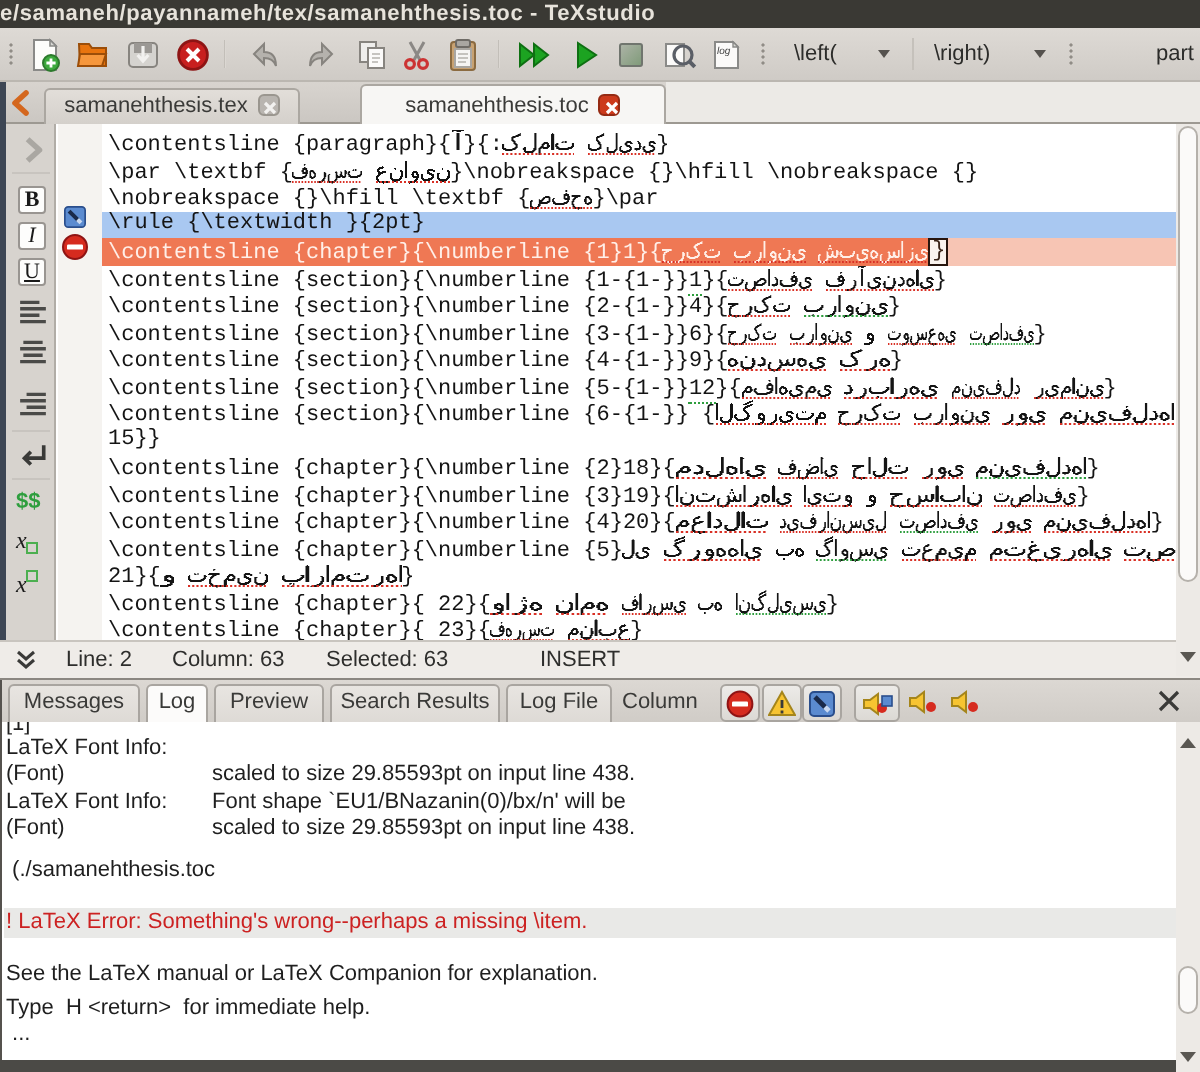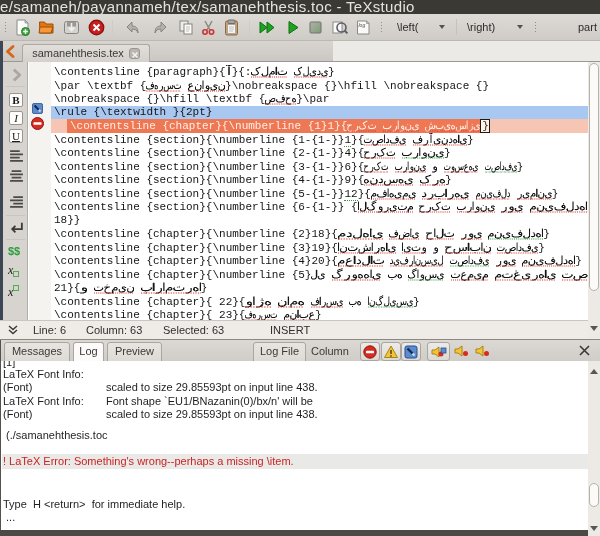--- a/index.html
+++ b/index.html
@@ -1,17 +1,17 @@
 <!DOCTYPE html>
 <html><head><meta charset="utf-8"><style>
 *{margin:0;padding:0;box-sizing:border-box}
 html,body{width:600px;height:536px;overflow:hidden}
 body{font-family:"Liberation Sans",sans-serif;position:relative;background:#fff}
 
-#title{position:absolute;left:0;top:0;width:600px;height:14px;background:#3A3934;color:#E7E3DB;font-weight:normal;font-size:15px;line-height:14px;white-space:nowrap;letter-spacing:0.32px}
+#title{position:absolute;left:0;top:0;width:600px;height:14px;background:#3A3934;color:#E7E3DB;font-weight:bold;font-size:11px;line-height:14px;white-space:nowrap;letter-spacing:0.32px}
 
 #tbar{position:absolute;left:0;top:14px;width:600px;height:27px;background:linear-gradient(#DEDAD5,#CFCBC6);border-bottom:1px solid #BBB7B1}
 .ti{position:absolute;top:5px;height:17px}
 .grip{position:absolute;top:7px;width:3px;height:12px;background-image:radial-gradient(circle,#908C86 35%,transparent 40%);background-size:3px 3px}
 .tsep{position:absolute;top:6px;width:1px;height:14px;background:linear-gradient(90deg,#b6b2ac,#e8e4df)}
 .combo{position:absolute;top:3px;font-size:11px;color:#2c2c2a;line-height:20px}
 .carr{position:absolute;top:11px;width:0;height:0;border:3.5px solid transparent;border-top:4px solid #55524e}
 
 #tabbar{position:absolute;left:0;top:41px;width:600px;height:21px;background:linear-gradient(#D8D4CF,#CBC7C2);border-bottom:1px solid #9D9992}
 #tabbar .right{position:absolute;right:0;top:0;width:267px;height:20px;background:#ECEAE6}
@@ -20,21 +20,21 @@
 .tab.active{background:#F7F6F4;z-index:2}
 .tclose{display:inline-block;width:11px;height:11px;border-radius:3px;margin-left:5px;vertical-align:-2px;position:relative}
 .tclose svg{position:absolute;left:1.5px;top:1.5px}
 
 #navy{position:absolute;left:0;top:41px;width:3px;height:298px;background:#3D4654}
 #sidebar{position:absolute;left:3px;top:62px;width:25px;height:258px;background:#D7D3CE;border-right:1px solid #B1ADA7}
 #markpanel{position:absolute;left:29px;top:62px;width:22px;height:258px;background:#F5F3F0}
 #editor{position:absolute;left:51px;top:62px;width:537px;height:258px;background:#fff;overflow:hidden}
 .ln{position:absolute;left:0;width:537px;height:13.5px;font-family:"Liberation Mono",monospace;font-size:11px;line-height:13.5px;white-space:pre;color:#141414;padding-left:3px}
 .ln.sel{background:#A9C8F1}
-.ln.err{color:#FFEFE8;background:#F7C5B4;padding-left:16px}
+.ln.err{color:#FFEFE8;background:#F7C5B4;padding-left:0}
 .ln.err .strong{display:inline-block;background:#EF7854;padding-left:3px;height:13.5px}
 .ln .pw{vertical-align:-3px}
 .ln u{text-decoration:none;border-bottom:1px dotted #2E9E3E}
 .cbx{display:inline-block;width:10px;height:13.5px;border:1px solid #27150E;background:#FAF3EE;color:#3A2418;line-height:12px;text-align:center;vertical-align:top}
 
 #esb{position:absolute;left:588px;top:62px;width:12px;height:276px;background:#EDEAE6;z-index:5}
 #esb .slider{position:absolute;left:1px;top:1px;width:10px;height:228px;background:#FBFAF9;border:1px solid #B5B1AB;border-radius:5px}
 #esb .dn{position:absolute;left:2px;top:264px;width:0;height:0;border:4px solid transparent;border-top:5px solid #5a5752}
 
 #status{position:absolute;left:0;top:320px;width:600px;height:19px;background:#EFECE8;border-top:1px solid #C9C5BF;font-size:11px;color:#2E2E2C}
@@ -142,20 +142,23 @@
 <div class="combo" style="left:578px">part</div>
 </div>
 
 <div id="tabbar">
 <div class="right"></div>
 <svg style="position:absolute;left:4px;top:4px" width="12" height="13" viewBox="0 0 12 13">
       <path d="M9 1.5L3.5 6.5 9 11.5" fill="none" stroke="#D4671E" stroke-width="2.8" stroke-linecap="round" stroke-linejoin="round"></path>
     </svg>
 <div class="tab inactive" style="left:22px;width:128px">samanehthesis.tex<span class="tclose" style="background:#B9B5B0;border:1px solid #9A968F"><svg width="8" height="8" viewBox="0 0 8 8">
           <path d="M1.5 1.5l5 5M6.5 1.5l-5 5" stroke="#F2F1EF" stroke-width="1.6"></path>
+        </svg></span></div>
+<div class="tab active" style="left:180px;width:153px">samanehthesis.toc<span class="tclose" style="background:#CC3A1C;border:1px solid #952A13"><svg width="8" height="8" viewBox="0 0 8 8">
+          <path d="M1.5 1.5l5 5M6.5 1.5l-5 5" stroke="#fff" stroke-width="1.6"></path>
         </svg></span></div>
 </div>
 
 <div id="navy"></div>
 <div id="sidebar">
 <svg class="sbico" style="top:6px;left:6px" width="13" height="13" viewBox="0 0 13 13">
       <path d="M4 1.5l5.5 5L4 11.5" fill="none" stroke="#AAA7A2" stroke-width="2.6" stroke-linejoin="round"></path>
     </svg>
 <div style="position:absolute;left:3px;top:24px;width:19px;height:1px;background:#C8C4BF"></div>
 <div class="sbbtn" style="top:31px;font-weight:bold">B</div>
@@ -281,21 +284,21 @@
       </svg> <svg class="pw" width="38" height="13" viewBox="0 0 78 26" preserveAspectRatio="none">
         <path fill="currentColor" d="M32 3h2v1h-2zM32 4h2v1h-2zM32 5h2v1h-2zM32 6h2v1h-2zM32 7h2v1h-2zM32 8h2v1h-2zM32 9h2v1h-2zM32 10h2v1h-2zM53 10h2v1h-2zM32 11h2v1h-2zM53 11h1v1h-1zM71 11h5v1h-5zM32 12h2v1h-2zM58 12h3v1h-3zM70 12h7v1h-7zM1 13h1v1h-1zM16 13h2v1h-2zM32 13h2v1h-2zM41 13h3v1h-3zM59 13h2v1h-2zM70 13h2v1h-2zM75 13h3v1h-3zM0 14h2v1h-2zM16 14h2v1h-2zM28 14h2v1h-2zM32 14h2v1h-2zM40 14h5v1h-5zM59 14h2v1h-2zM70 14h2v1h-2zM0 15h2v1h-2zM15 15h3v1h-3zM28 15h2v1h-2zM32 15h2v1h-2zM39 15h3v1h-3zM43 15h3v1h-3zM49 15h2v1h-2zM59 15h2v1h-2zM70 15h5v1h-5zM0 16h2v1h-2zM14 16h3v1h-3zM28 16h2v1h-2zM32 16h2v1h-2zM39 16h2v1h-2zM44 16h2v1h-2zM48 16h3v1h-3zM59 16h3v1h-3zM64 16h2v1h-2zM72 16h4v1h-4zM0 17h3v1h-3zM12 17h5v1h-5zM28 17h2v1h-2zM32 17h2v1h-2zM39 17h3v1h-3zM44 17h2v1h-2zM48 17h2v1h-2zM59 17h2v1h-2zM63 17h3v1h-3zM74 17h3v1h-3zM1 18h14v1h-14zM28 18h2v1h-2zM32 18h2v1h-2zM40 18h6v1h-6zM48 18h2v1h-2zM59 18h2v1h-2zM63 18h2v1h-2zM75 18h2v1h-2zM2 19h11v1h-11zM27 19h3v1h-3zM32 19h2v1h-2zM41 19h5v1h-5zM48 19h3v1h-3zM58 19h3v1h-3zM63 19h3v1h-3zM74 19h3v1h-3zM27 20h2v1h-2zM44 20h2v1h-2zM49 20h2v1h-2zM57 20h3v1h-3zM64 20h3v1h-3zM71 20h5v1h-5zM26 21h3v1h-3zM43 21h3v1h-3zM49 21h11v1h-11zM64 21h11v1h-11zM8 22h1v1h-1zM24 22h4v1h-4zM42 22h3v1h-3zM50 22h8v1h-8zM66 22h6v1h-6zM7 23h2v1h-2zM20 23h7v1h-7zM36 23h8v1h-8zM53 23h3v1h-3zM20 24h5v1h-5zM36 24h6v1h-6zM37 25h1v1h-1z"></path>
         <path fill="#D93025" d="M0 23h2v2h-2zM4 23h2v2h-2zM8 23h2v2h-2zM12 23h2v2h-2zM16 23h2v2h-2zM20 23h2v2h-2zM24 23h2v2h-2zM28 23h2v2h-2zM32 23h2v2h-2zM36 23h2v2h-2zM40 23h2v2h-2zM44 23h2v2h-2zM48 23h2v2h-2zM52 23h2v2h-2zM56 23h2v2h-2zM60 23h2v2h-2zM64 23h2v2h-2zM68 23h2v2h-2zM72 23h2v2h-2zM76 23h2v2h-2z"></path>
       </svg> <svg class="pw" width="22" height="13" viewBox="0 0 39 26" preserveAspectRatio="none">
         <path fill="currentColor" d="M32 11h5v1h-5zM31 12h7v1h-7zM17 13h4v1h-4zM31 13h2v1h-2zM36 13h3v1h-3zM8 14h2v1h-2zM16 14h6v1h-6zM31 14h2v1h-2zM8 15h2v1h-2zM15 15h3v1h-3zM19 15h3v1h-3zM31 15h5v1h-5zM8 16h2v1h-2zM15 16h3v1h-3zM20 16h2v1h-2zM25 16h2v1h-2zM33 16h4v1h-4zM8 17h2v1h-2zM15 17h3v1h-3zM20 17h3v1h-3zM24 17h3v1h-3zM35 17h3v1h-3zM8 18h2v1h-2zM16 18h7v1h-7zM24 18h2v1h-2zM36 18h2v1h-2zM8 19h2v1h-2zM17 19h5v1h-5zM24 19h3v1h-3zM35 19h3v1h-3zM7 20h3v1h-3zM20 20h2v1h-2zM25 20h3v1h-3zM32 20h5v1h-5zM6 21h3v1h-3zM19 21h3v1h-3zM25 21h11v1h-11zM4 22h4v1h-4zM18 22h3v1h-3zM27 22h6v1h-6zM0 23h7v1h-7zM13 23h7v1h-7zM0 24h5v1h-5zM12 24h7v1h-7zM13 25h1v1h-1z"></path>
         <path fill="#D93025" d="M0 23h2v2h-2zM4 23h2v2h-2zM8 23h2v2h-2zM12 23h2v2h-2zM16 23h2v2h-2zM20 23h2v2h-2zM24 23h2v2h-2zM28 23h2v2h-2zM32 23h2v2h-2zM36 23h2v2h-2z"></path>
       </svg> <svg class="pw" width="57" height="13" viewBox="0 0 102 26" preserveAspectRatio="none">
         <path fill="currentColor" d="M76 3h2v1h-2zM100 3h2v1h-2zM76 4h2v1h-2zM100 4h2v1h-2zM76 5h2v1h-2zM100 5h2v1h-2zM59 6h2v1h-2zM76 6h2v1h-2zM100 6h2v1h-2zM59 7h1v1h-1zM76 7h2v1h-2zM100 7h2v1h-2zM76 8h2v1h-2zM100 8h2v1h-2zM59 9h2v1h-2zM76 9h2v1h-2zM100 9h2v1h-2zM17 10h2v1h-2zM57 10h5v1h-5zM76 10h2v1h-2zM100 10h2v1h-2zM17 11h2v1h-2zM35 11h5v1h-5zM57 11h6v1h-6zM76 11h2v1h-2zM83 11h3v1h-3zM100 11h2v1h-2zM5 12h4v1h-4zM23 12h2v1h-2zM34 12h7v1h-7zM56 12h3v1h-3zM61 12h2v1h-2zM76 12h2v1h-2zM84 12h2v1h-2zM91 12h4v1h-4zM100 12h2v1h-2zM4 13h6v1h-6zM23 13h2v1h-2zM34 13h2v1h-2zM39 13h3v1h-3zM56 13h3v1h-3zM61 13h3v1h-3zM76 13h2v1h-2zM85 13h2v1h-2zM90 13h6v1h-6zM100 13h2v1h-2zM3 14h3v1h-3zM8 14h2v1h-2zM23 14h2v1h-2zM34 14h2v1h-2zM44 14h2v1h-2zM57 14h7v1h-7zM76 14h2v1h-2zM85 14h2v1h-2zM90 14h2v1h-2zM94 14h3v1h-3zM100 14h2v1h-2zM3 15h2v1h-2zM8 15h3v1h-3zM13 15h2v1h-2zM23 15h3v1h-3zM34 15h5v1h-5zM44 15h2v1h-2zM57 15h6v1h-6zM76 15h2v1h-2zM85 15h3v1h-3zM89 15h3v1h-3zM95 15h3v1h-3zM100 15h2v1h-2zM2 16h3v1h-3zM8 16h3v1h-3zM13 16h2v1h-2zM23 16h3v1h-3zM28 16h2v1h-2zM36 16h4v1h-4zM44 16h2v1h-2zM61 16h2v1h-2zM76 16h2v1h-2zM85 16h3v1h-3zM89 16h3v1h-3zM96 16h2v1h-2zM100 16h2v1h-2zM1 17h9v1h-9zM12 17h3v1h-3zM23 17h3v1h-3zM27 17h3v1h-3zM38 17h3v1h-3zM44 17h2v1h-2zM60 17h3v1h-3zM66 17h2v1h-2zM76 17h2v1h-2zM85 17h2v1h-2zM89 17h3v1h-3zM96 17h2v1h-2zM100 17h2v1h-2zM0 18h3v1h-3zM4 18h5v1h-5zM12 18h3v1h-3zM23 18h2v1h-2zM27 18h2v1h-2zM39 18h2v1h-2zM44 18h4v1h-4zM57 18h5v1h-5zM65 18h3v1h-3zM75 18h3v1h-3zM80 18h7v1h-7zM90 18h2v1h-2zM94 18h4v1h-4zM100 18h2v1h-2zM0 19h2v1h-2zM13 19h2v1h-2zM22 19h3v1h-3zM27 19h3v1h-3zM38 19h3v1h-3zM45 19h16v1h-16zM65 19h3v1h-3zM75 19h3v1h-3zM80 19h6v1h-6zM90 19h7v1h-7zM100 19h2v1h-2zM0 20h2v1h-2zM13 20h2v1h-2zM22 20h2v1h-2zM28 20h3v1h-3zM35 20h5v1h-5zM47 20h11v1h-11zM66 20h2v1h-2zM74 20h3v1h-3zM82 20h1v1h-1zM92 20h3v1h-3zM0 21h2v1h-2zM13 21h11v1h-11zM28 21h11v1h-11zM66 21h10v1h-10zM0 22h2v1h-2zM15 22h8v1h-8zM30 22h6v1h-6zM67 22h8v1h-8zM0 23h2v1h-2zM17 23h3v1h-3zM0 24h2v1h-2z"></path>
         <path fill="#D93025" d="M0 23h2v2h-2zM4 23h2v2h-2zM8 23h2v2h-2zM12 23h2v2h-2zM16 23h2v2h-2zM20 23h2v2h-2zM24 23h2v2h-2zM28 23h2v2h-2zM32 23h2v2h-2zM36 23h2v2h-2zM40 23h2v2h-2zM44 23h2v2h-2zM48 23h2v2h-2zM52 23h2v2h-2zM56 23h2v2h-2zM60 23h2v2h-2zM64 23h2v2h-2zM68 23h2v2h-2zM72 23h2v2h-2zM76 23h2v2h-2zM80 23h2v2h-2zM84 23h2v2h-2zM88 23h2v2h-2zM92 23h2v2h-2zM96 23h2v2h-2zM100 23h2v2h-2z"></path>
       </svg>}</div>
-<div class="ln " style="top:151.50px">18}}</div>
+<div class="ln " style="top:151.50px">15}}</div>
 <div class="ln " style="top:165.00px">\contentsline {chapter}{\numberline {2}18}{<svg class="pw" width="45" height="13" viewBox="0 0 66 26" preserveAspectRatio="none">
         <path fill="currentColor" d="M33 3h2v1h-2zM47 3h2v1h-2zM33 4h2v1h-2zM47 4h3v1h-3zM33 5h2v1h-2zM47 5h2v1h-2zM33 6h2v1h-2zM47 6h2v1h-2zM33 7h2v1h-2zM47 7h2v1h-2zM33 8h2v1h-2zM47 8h2v1h-2zM33 9h2v1h-2zM47 9h2v1h-2zM33 10h2v1h-2zM47 10h2v1h-2zM15 11h3v1h-3zM33 11h2v1h-2zM47 11h2v1h-2zM59 11h5v1h-5zM5 12h4v1h-4zM16 12h3v1h-3zM33 12h2v1h-2zM38 12h4v1h-4zM47 12h2v1h-2zM58 12h7v1h-7zM4 13h6v1h-6zM17 13h3v1h-3zM33 13h2v1h-2zM37 13h7v1h-7zM47 13h2v1h-2zM58 13h2v1h-2zM63 13h3v1h-3zM3 14h3v1h-3zM8 14h2v1h-2zM18 14h2v1h-2zM33 14h2v1h-2zM37 14h2v1h-2zM41 14h4v1h-4zM47 14h2v1h-2zM58 14h2v1h-2zM3 15h2v1h-2zM8 15h3v1h-3zM18 15h2v1h-2zM33 15h2v1h-2zM37 15h2v1h-2zM43 15h2v1h-2zM47 15h2v1h-2zM58 15h5v1h-5zM2 16h3v1h-3zM8 16h3v1h-3zM18 16h2v1h-2zM33 16h2v1h-2zM37 16h2v1h-2zM43 16h2v1h-2zM47 16h2v1h-2zM52 16h2v1h-2zM60 16h4v1h-4zM1 17h9v1h-9zM17 17h3v1h-3zM22 17h3v1h-3zM32 17h3v1h-3zM37 17h2v1h-2zM43 17h2v1h-2zM47 17h2v1h-2zM51 17h3v1h-3zM62 17h3v1h-3zM0 18h3v1h-3zM4 18h5v1h-5zM13 18h7v1h-7zM22 18h2v1h-2zM32 18h3v1h-3zM37 18h3v1h-3zM42 18h3v1h-3zM47 18h3v1h-3zM51 18h2v1h-2zM63 18h2v1h-2zM0 19h2v1h-2zM13 19h6v1h-6zM22 19h2v1h-2zM32 19h2v1h-2zM37 19h7v1h-7zM47 19h2v1h-2zM51 19h3v1h-3zM62 19h3v1h-3zM0 20h2v1h-2zM15 20h1v1h-1zM22 20h3v1h-3zM30 20h4v1h-4zM39 20h3v1h-3zM52 20h3v1h-3zM59 20h5v1h-5zM0 21h2v1h-2zM23 21h10v1h-10zM52 21h11v1h-11zM0 22h2v1h-2zM24 22h7v1h-7zM54 22h6v1h-6zM0 23h2v1h-2zM0 24h2v1h-2z"></path>
         <path fill="#D93025" d="M0 23h2v2h-2zM4 23h2v2h-2zM8 23h2v2h-2zM12 23h2v2h-2zM16 23h2v2h-2zM20 23h2v2h-2zM24 23h2v2h-2zM28 23h2v2h-2zM32 23h2v2h-2zM36 23h2v2h-2zM40 23h2v2h-2zM44 23h2v2h-2zM48 23h2v2h-2zM52 23h2v2h-2zM56 23h2v2h-2zM60 23h2v2h-2zM64 23h2v2h-2z"></path>
       </svg> <svg class="pw" width="30" height="13" viewBox="0 0 66 26" preserveAspectRatio="none">
         <path fill="currentColor" d="M47 3h2v1h-2zM47 4h3v1h-3zM47 5h2v1h-2zM15 6h2v1h-2zM47 6h2v1h-2zM15 7h1v1h-1zM47 7h2v1h-2zM47 8h2v1h-2zM15 9h2v1h-2zM47 9h2v1h-2zM13 10h6v1h-6zM34 10h2v1h-2zM47 10h2v1h-2zM13 11h6v1h-6zM34 11h1v1h-1zM47 11h2v1h-2zM59 11h5v1h-5zM12 12h3v1h-3zM17 12h3v1h-3zM39 12h5v1h-5zM47 12h2v1h-2zM58 12h7v1h-7zM12 13h3v1h-3zM17 13h3v1h-3zM37 13h8v1h-8zM47 13h2v1h-2zM58 13h2v1h-2zM63 13h3v1h-3zM0 14h2v1h-2zM13 14h7v1h-7zM36 14h3v1h-3zM43 14h2v1h-2zM47 14h2v1h-2zM58 14h2v1h-2zM0 15h2v1h-2zM13 15h7v1h-7zM31 15h2v1h-2zM35 15h3v1h-3zM43 15h2v1h-2zM47 15h2v1h-2zM58 15h5v1h-5zM0 16h2v1h-2zM17 16h2v1h-2zM22 16h3v1h-3zM31 16h6v1h-6zM42 16h3v1h-3zM47 16h2v1h-2zM52 16h2v1h-2zM60 16h4v1h-4zM0 17h2v1h-2zM16 17h3v1h-3zM22 17h2v1h-2zM32 17h4v1h-4zM41 17h4v1h-4zM47 17h2v1h-2zM51 17h3v1h-3zM62 17h3v1h-3zM0 18h4v1h-4zM13 18h5v1h-5zM22 18h2v1h-2zM32 18h12v1h-12zM47 18h3v1h-3zM51 18h2v1h-2zM63 18h2v1h-2zM1 19h16v1h-16zM22 19h2v1h-2zM31 19h11v1h-11zM47 19h2v1h-2zM51 19h3v1h-3zM62 19h3v1h-3zM3 20h11v1h-11zM22 20h2v1h-2zM31 20h3v1h-3zM52 20h3v1h-3zM59 20h5v1h-5zM22 21h2v1h-2zM31 21h2v1h-2zM52 21h11v1h-11zM22 22h2v1h-2zM30 22h3v1h-3zM54 22h6v1h-6zM22 23h10v1h-10zM23 24h8v1h-8zM27 25h1v1h-1z"></path>
         <path fill="#D93025" d="M0 23h2v2h-2zM4 23h2v2h-2zM8 23h2v2h-2zM12 23h2v2h-2zM16 23h2v2h-2zM20 23h2v2h-2zM24 23h2v2h-2zM28 23h2v2h-2zM32 23h2v2h-2zM36 23h2v2h-2zM40 23h2v2h-2zM44 23h2v2h-2zM48 23h2v2h-2zM52 23h2v2h-2zM56 23h2v2h-2zM60 23h2v2h-2zM64 23h2v2h-2z"></path>
       </svg> <svg class="pw" width="28" height="13" viewBox="0 0 51 26" preserveAspectRatio="none">
         <path fill="currentColor" d="M15 3h2v1h-2zM30 3h1v1h-1zM15 4h2v1h-2zM29 4h3v1h-3zM15 5h2v1h-2zM29 5h3v1h-3zM15 6h2v1h-2zM29 6h3v1h-3zM15 7h2v1h-2zM29 7h3v1h-3zM15 8h2v1h-2zM29 8h3v1h-3zM15 9h2v1h-2zM29 9h3v1h-3zM15 10h2v1h-2zM29 10h3v1h-3zM0 11h11v1h-11zM15 11h2v1h-2zM29 11h3v1h-3zM40 11h1v1h-1zM42 11h2v1h-2zM0 12h11v1h-11zM15 12h2v1h-2zM29 12h3v1h-3zM39 12h2v1h-2zM42 12h2v1h-2zM4 13h4v1h-4zM15 13h2v1h-2zM29 13h3v1h-3zM34 13h2v1h-2zM49 13h2v1h-2zM2 14h4v1h-4zM15 14h2v1h-2zM29 14h3v1h-3zM33 14h3v1h-3zM49 14h2v1h-2zM2 15h2v1h-2zM15 15h2v1h-2zM29 15h3v1h-3zM33 15h2v1h-2zM49 15h2v1h-2zM1 16h3v1h-3zM15 16h2v1h-2zM29 16h3v1h-3zM33 16h3v1h-3zM48 16h3v1h-3zM1 17h2v1h-2zM15 17h2v1h-2zM19 17h3v1h-3zM29 17h3v1h-3zM34 17h3v1h-3zM45 17h5v1h-5zM1 18h2v1h-2zM15 18h2v1h-2zM19 18h2v1h-2zM29 18h2v1h-2zM34 18h15v1h-15zM1 19h2v1h-2zM15 19h2v1h-2zM19 19h2v1h-2zM28 19h3v1h-3zM36 19h10v1h-10zM1 20h2v1h-2zM19 20h3v1h-3zM27 20h3v1h-3zM1 21h2v1h-2zM20 21h10v1h-10zM1 22h3v1h-3zM21 22h7v1h-7zM2 23h11v1h-11zM4 24h8v1h-8zM8 25h1v1h-1z"></path>
         <path fill="#D93025" d="M0 23h2v2h-2zM4 23h2v2h-2zM8 23h2v2h-2zM12 23h2v2h-2zM16 23h2v2h-2zM20 23h2v2h-2zM24 23h2v2h-2zM28 23h2v2h-2zM32 23h2v2h-2zM36 23h2v2h-2zM40 23h2v2h-2zM44 23h2v2h-2zM48 23h2v2h-2z"></path>
       </svg> <svg class="pw" width="21" height="13" viewBox="0 0 39 26" preserveAspectRatio="none">
@@ -390,31 +393,32 @@
 </div>
 <div id="esb">
     <div class="slider"></div>
     <div class="dn"></div>
   </div>
 
 <div id="status">
 <svg style="position:absolute;left:8px;top:4px" width="10" height="10" viewBox="0 0 10 10">
       <path d="M1 1l4 3.5L9 1M1 5l4 3.5L9 5" fill="none" stroke="#3A3A38" stroke-width="1.5"></path>
     </svg>
-<span style="left:33px">Line: 6</span>
+<span style="left:33px">Line: 2</span>
     <span style="left:86px">Column: 63</span>
     <span style="left:163px">Selected: 63</span>
     <span style="left:270px">INSERT</span>
 </div>
 
 <div id="ptop"></div>
 <div id="btabs">
 <div class="btab" style="left:3px;width:66px">Messages</div>
 <div class="btab active" style="left:72px;width:31px">Log</div>
 <div class="btab" style="left:106px;width:55px">Preview</div>
+<div class="btab" style="left:164px;width:85px">Search Results</div>
 <div class="btab" style="left:252px;width:53px">Log File</div>
 <div style="position:absolute;left:310px;top:5px;font-size:11px;color:#3a3a38">Column</div>
 <div class="bbtn" style="left:359px"><svg style="margin:2px 0 0 2px" width="14" height="14" viewBox="0 0 14 14">
         <circle cx="7" cy="7" r="6.2" fill="#D62B1F" stroke="#8E1414"></circle>
         <rect x="3" y="5.7" width="8" height="2.6" rx=".6" fill="#fff"></rect>
       </svg></div>
 <div class="bbtn" style="left:380px"><svg style="margin:2px 0 0 2px" width="14" height="14" viewBox="0 0 14 14">
         <path d="M7 1L13.5 12.5H.5z" fill="#F7C431" stroke="#A5851B"></path>
         <path d="M7 5v4M7 10.2v1.6" stroke="#3a3a38" stroke-width="1.4"></path>
       </svg></div>
@@ -446,20 +450,21 @@
 <div class="lg" style="top:7px">LaTeX Font Info:</div>
 <div class="lg" style="top:20px">(Font)</div>
     <div class="lg" style="top:20px;left:105px">scaled to size 29.85593pt on input line 438.</div>
 <div class="lg" style="top:33.5px">LaTeX Font Info:</div>
     <div class="lg" style="top:33.5px;left:105px">Font shape `EU1/BNazanin(0)/bx/n' will be</div>
 <div class="lg" style="top:47px">(Font)</div>
     <div class="lg" style="top:47px;left:105px">scaled to size 29.85593pt on input line 438.</div>
 <div class="lg" style="top:68px"> (./samanehthesis.toc</div>
 <div id="errband"></div>
 <div class="lg red" style="top:94px">! LaTeX Error: Something's wrong--perhaps a missing \item.</div>
+<div class="lg" style="top:120px">See the LaTeX manual or LaTeX Companion for explanation.</div>
 <div class="lg" style="top:137px">Type  H &lt;return&gt;  for immediate help.</div>
 <div class="lg" style="top:150px"> ...</div>
 </div>
 <div id="lsb">
     <div class="slider"></div>
     <div class="up"></div>
     <div class="dn"></div>
   </div>
 <div id="bstrip"></div>
 

